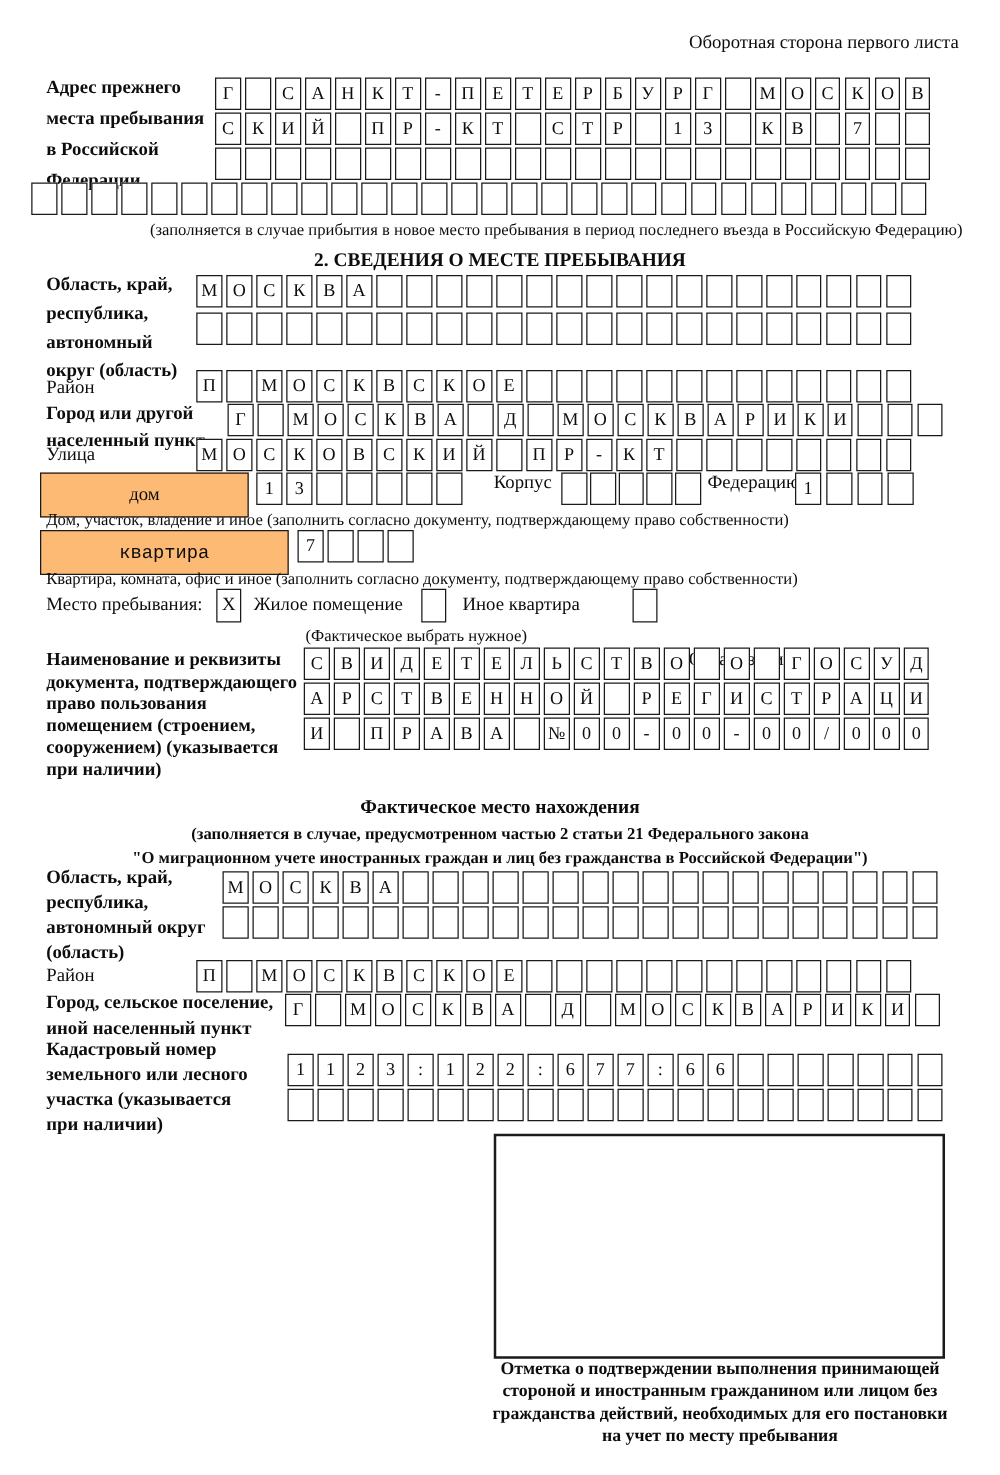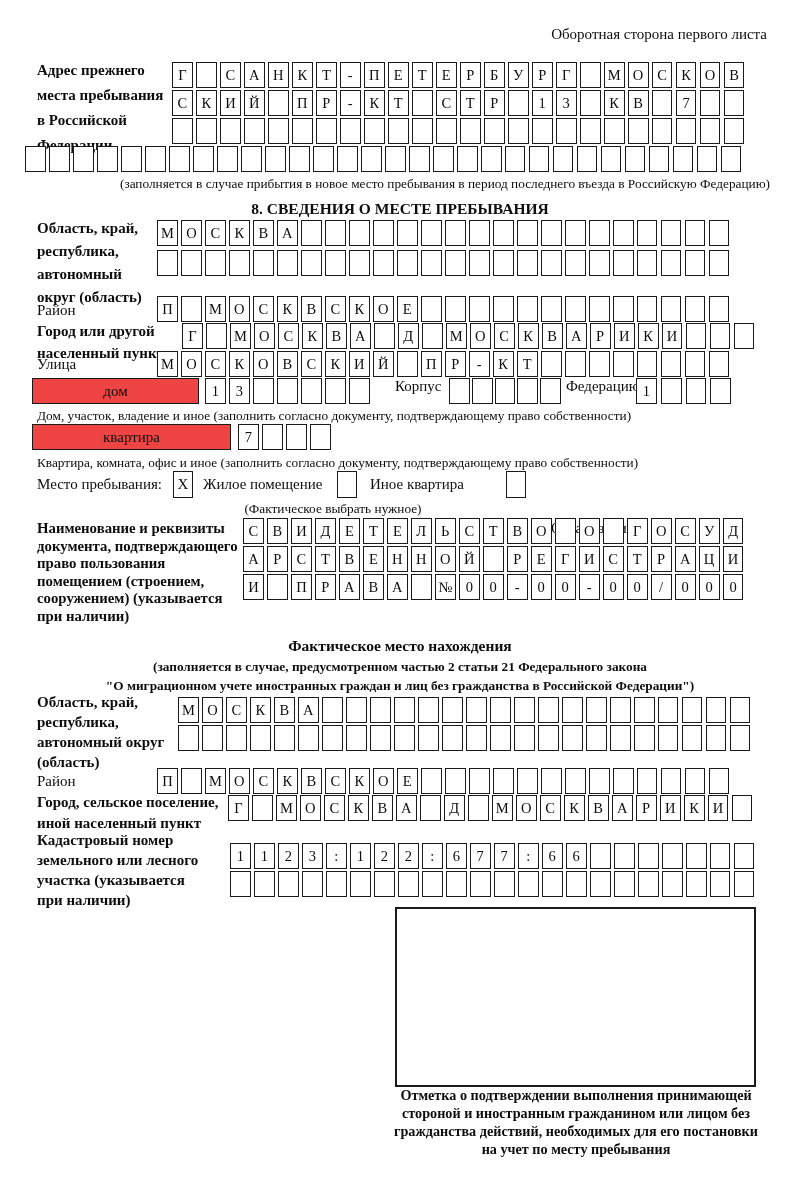--- a/index.html
+++ b/index.html
@@ -14,22 +14,22 @@
   .right { text-align:right; }
   .bold { font-weight:bold; }
   .small { font-size:13.3px; line-height:16px; }
   .boxrow { position:absolute; display:flex; gap:3.2px; }
   .cbox {
     box-sizing:border-box; flex:0 0 auto; width:20.8px; height:26px;
     border:1.8px solid #1a1a1a; display:flex; align-items:center; justify-content:center;
     font-size:14.5px; background:#fff;
   }
   .widebox {
-    position:absolute; box-sizing:border-box; height:26px; border:1.8px solid #1a1a1a;
-    display:flex; align-items:center; justify-content:center; font-size:15px; background:#ef4444;
+    position:absolute; box-sizing:border-box; height:36px; border:1.8px solid #1a1a1a;
+    display:flex; align-items:center; justify-content:center; font-size:15px; background:#fdba74;
   }
   .checkbox {
     position:absolute; box-sizing:border-box; width:20px; height:27px;
     border:1.8px solid #1a1a1a; display:flex; align-items:center; justify-content:center;
     font-size:15px; background:#fff;
   }
   .stampbox { position:absolute; border:2px solid #1a1a1a; background:#fff; }
 </style>
 </head>
 <body>
@@ -147,21 +147,21 @@
       <span class="cbox"></span>
       <span class="cbox"></span>
       <span class="cbox"></span>
       <span class="cbox"></span>
       <span class="cbox"></span>
       <span class="cbox"></span>
       <span class="cbox"></span>
     </div>
   <div class="t small center" style="left:0; top:176px; width:800px;padding-left:45px;">(заполняется в случае прибытия в новое место пребывания в период последнего въезда в Российскую Федерацию)</div>
 
-  <div class="t bold center" style="left:0; top:196px; width:800px; font-size:15.5px;">8. СВЕДЕНИЯ О МЕСТЕ ПРЕБЫВАНИЯ</div>
+  <div class="t bold center" style="left:0; top:196px; width:800px; font-size:15.5px;">2. СВЕДЕНИЯ О МЕСТЕ ПРЕБЫВАНИЯ</div>
 
   <div class="t ml" style="left:37px; top:217px; width:130px; line-height:23px;">Область, край,
 республика,
 автономный
 округ (область)</div>
   <div class="boxrow" style="left:157px; top:220px;">
       <span class="cbox">М</span>
       <span class="cbox">О</span>
       <span class="cbox">С</span>
       <span class="cbox">К</span>
@@ -318,21 +318,21 @@
     </div>
   <div class="t" style="left:566px; top:374px;">Федерацию</div>
   <div class="boxrow" style="left:636px; top:378px; gap:4px;">
       <span class="cbox">1</span>
       <span class="cbox"></span>
       <span class="cbox"></span>
       <span class="cbox"></span>
     </div>
   <div class="t small" style="left:37px; top:408px; width:740px;">Дом, участок, владение и иное (заполнить согласно документу, подтверждающему право собственности)</div>
 
-  <div class="widebox" style="left:32px; top:424px; width:199px;">квартира</div>
+  <div class="widebox" style="left:32px; top:424px; width:199px;font-family:Liberation Mono, monospace;">квартира</div>
   <div class="boxrow" style="left:238px; top:424px;">
       <span class="cbox">7</span>
       <span class="cbox"></span>
       <span class="cbox"></span>
       <span class="cbox"></span>
     </div>
   <div class="t small" style="left:37px; top:455px; width:740px;">Квартира, комната, офис и иное (заполнить согласно документу, подтверждающему право собственности)</div>
 
   <div class="t" style="left:37px; top:472px;">Место пребывания:</div>
   <span class="checkbox" style="left:173px; top:471px;">X</span>

